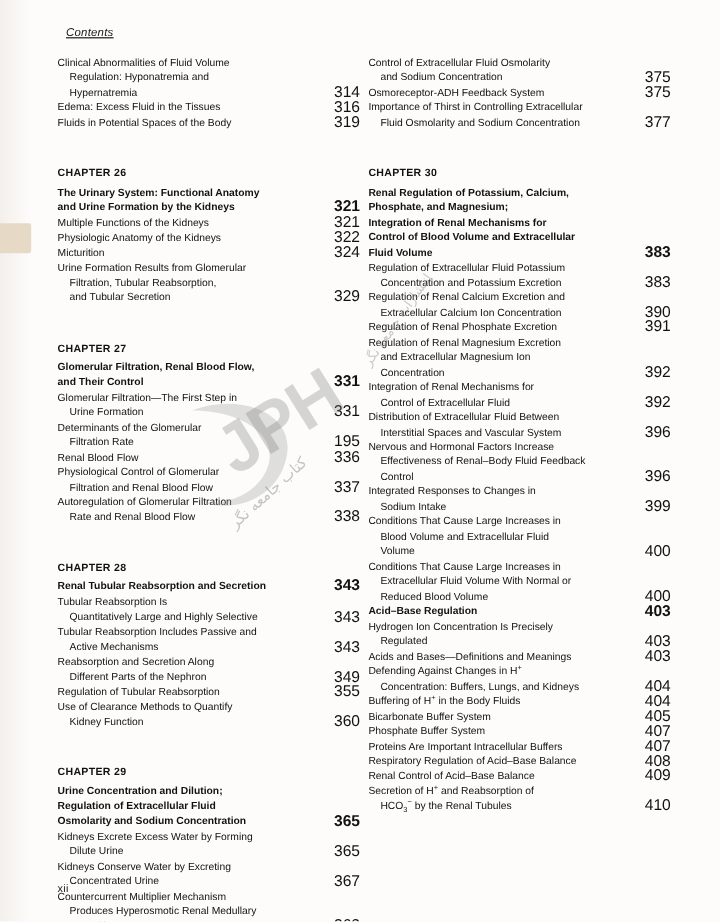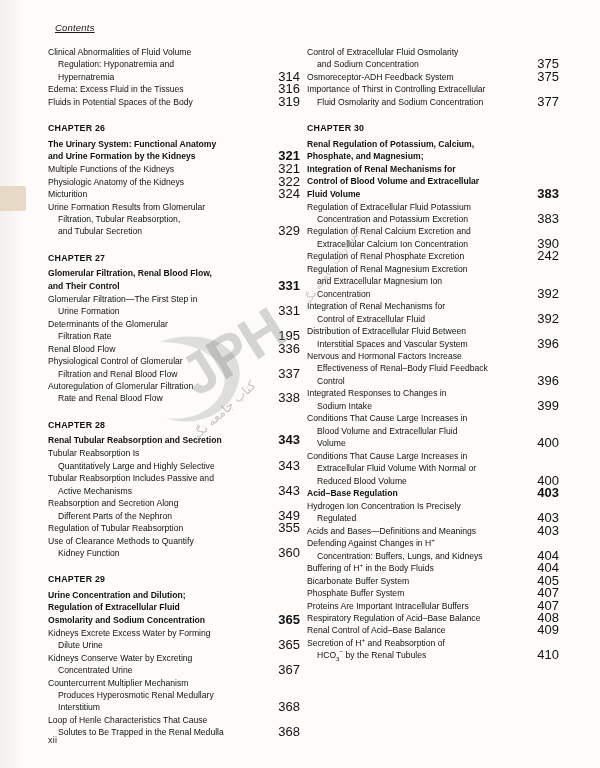--- a/index.html
+++ b/index.html
@@ -87,21 +87,21 @@
     align-self: flex-end;
   }
   .entry.head .txt,
   .entry.head .pg {
     font-weight: bold;
   }
   .chapter-label {
     font-weight: bold;
     font-size: 8.8px;
     letter-spacing: 0.25px;
-    margin-top: 14px;
+    margin-top: 30px;
     margin-bottom: 3.5px;
     line-height: 12px;
   }
   .entry.head {
     margin-bottom: 0.5px;
   }
 
   
   .watermark {
     position: absolute;
@@ -333,21 +333,21 @@
 Concentration and Potassium Excretion</div>
           <div class="pg">383</div>
         </div>
         <div class="entry">
           <div class="txt hang">Regulation of Renal Calcium Excretion and
 Extracellular Calcium Ion Concentration</div>
           <div class="pg">390</div>
         </div>
         <div class="entry">
           <div class="txt hang">Regulation of Renal Phosphate Excretion</div>
-          <div class="pg">242</div>
+          <div class="pg">391</div>
         </div>
         <div class="entry">
           <div class="txt hang">Regulation of Renal Magnesium Excretion
 and Extracellular Magnesium Ion
 Concentration</div>
           <div class="pg">392</div>
         </div>
         <div class="entry">
           <div class="txt hang">Integration of Renal Mechanisms for
 Control of Extracellular Fluid</div>

